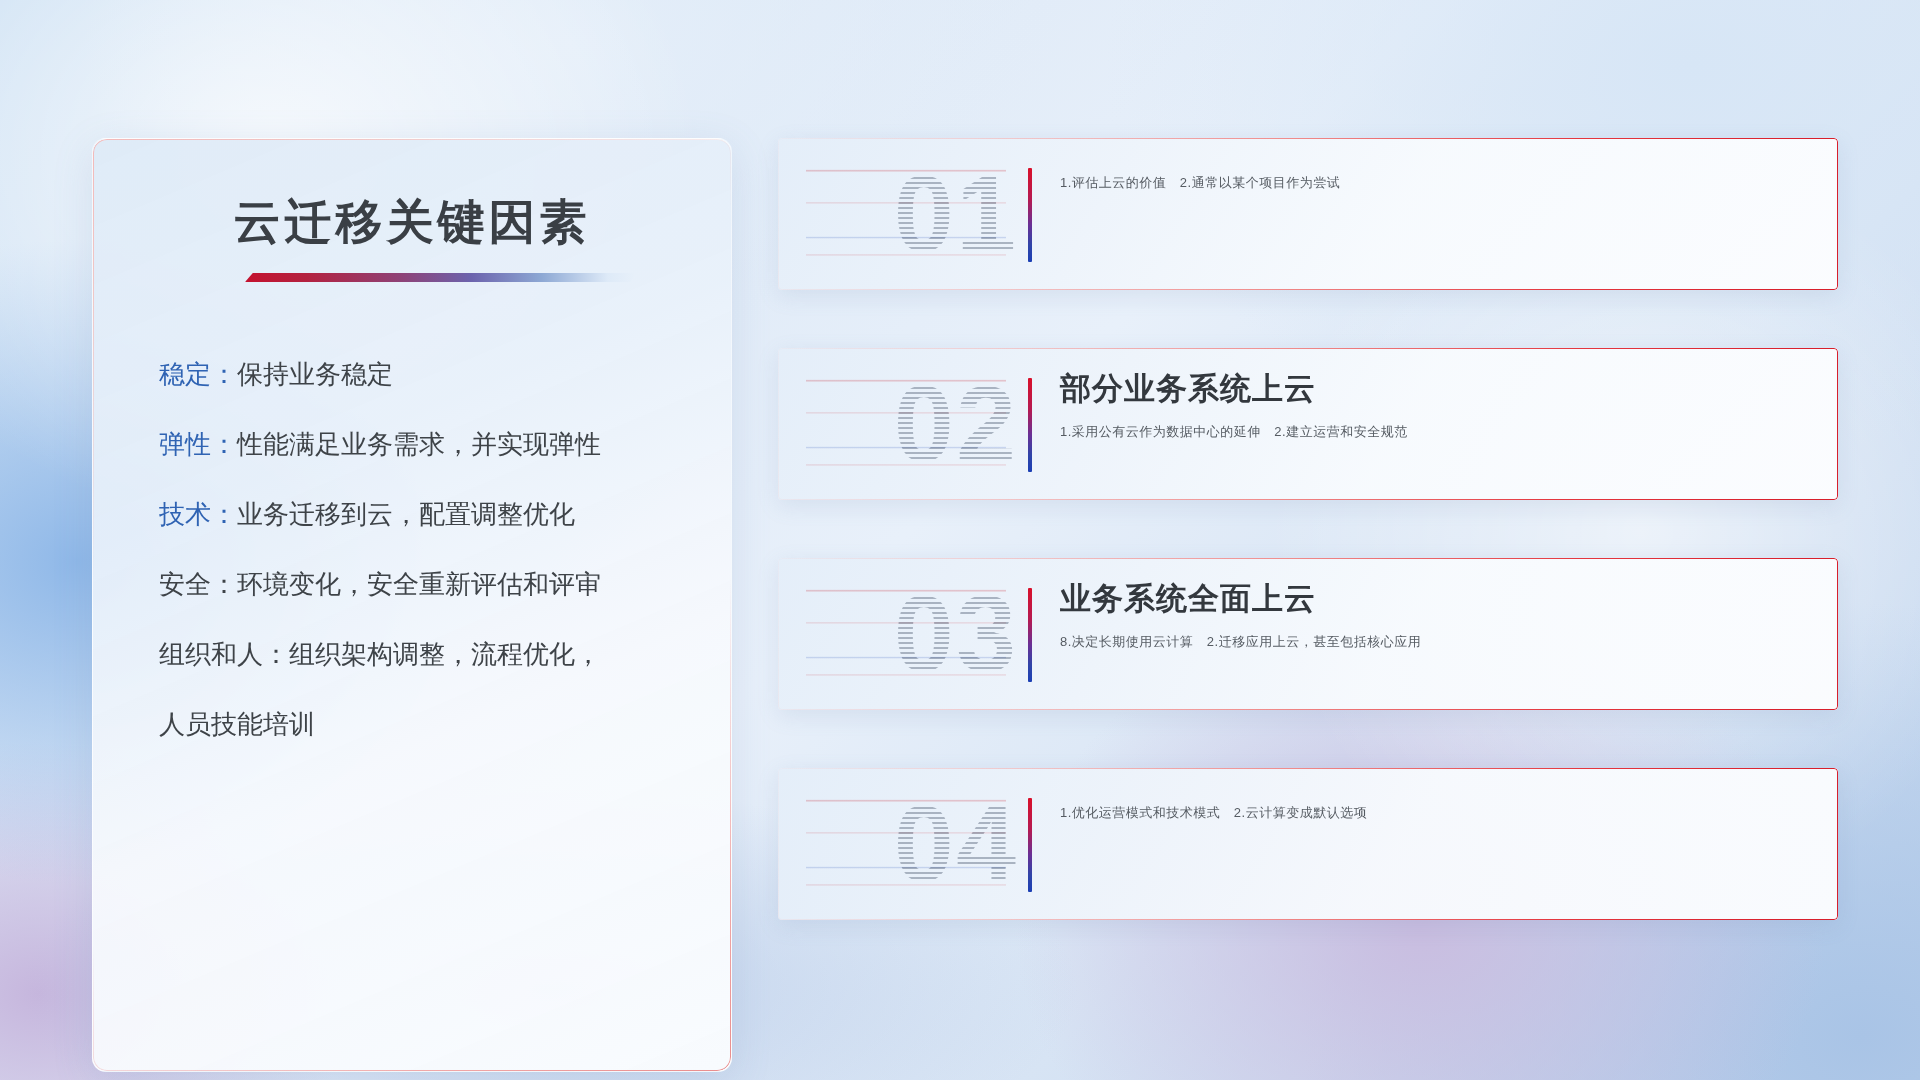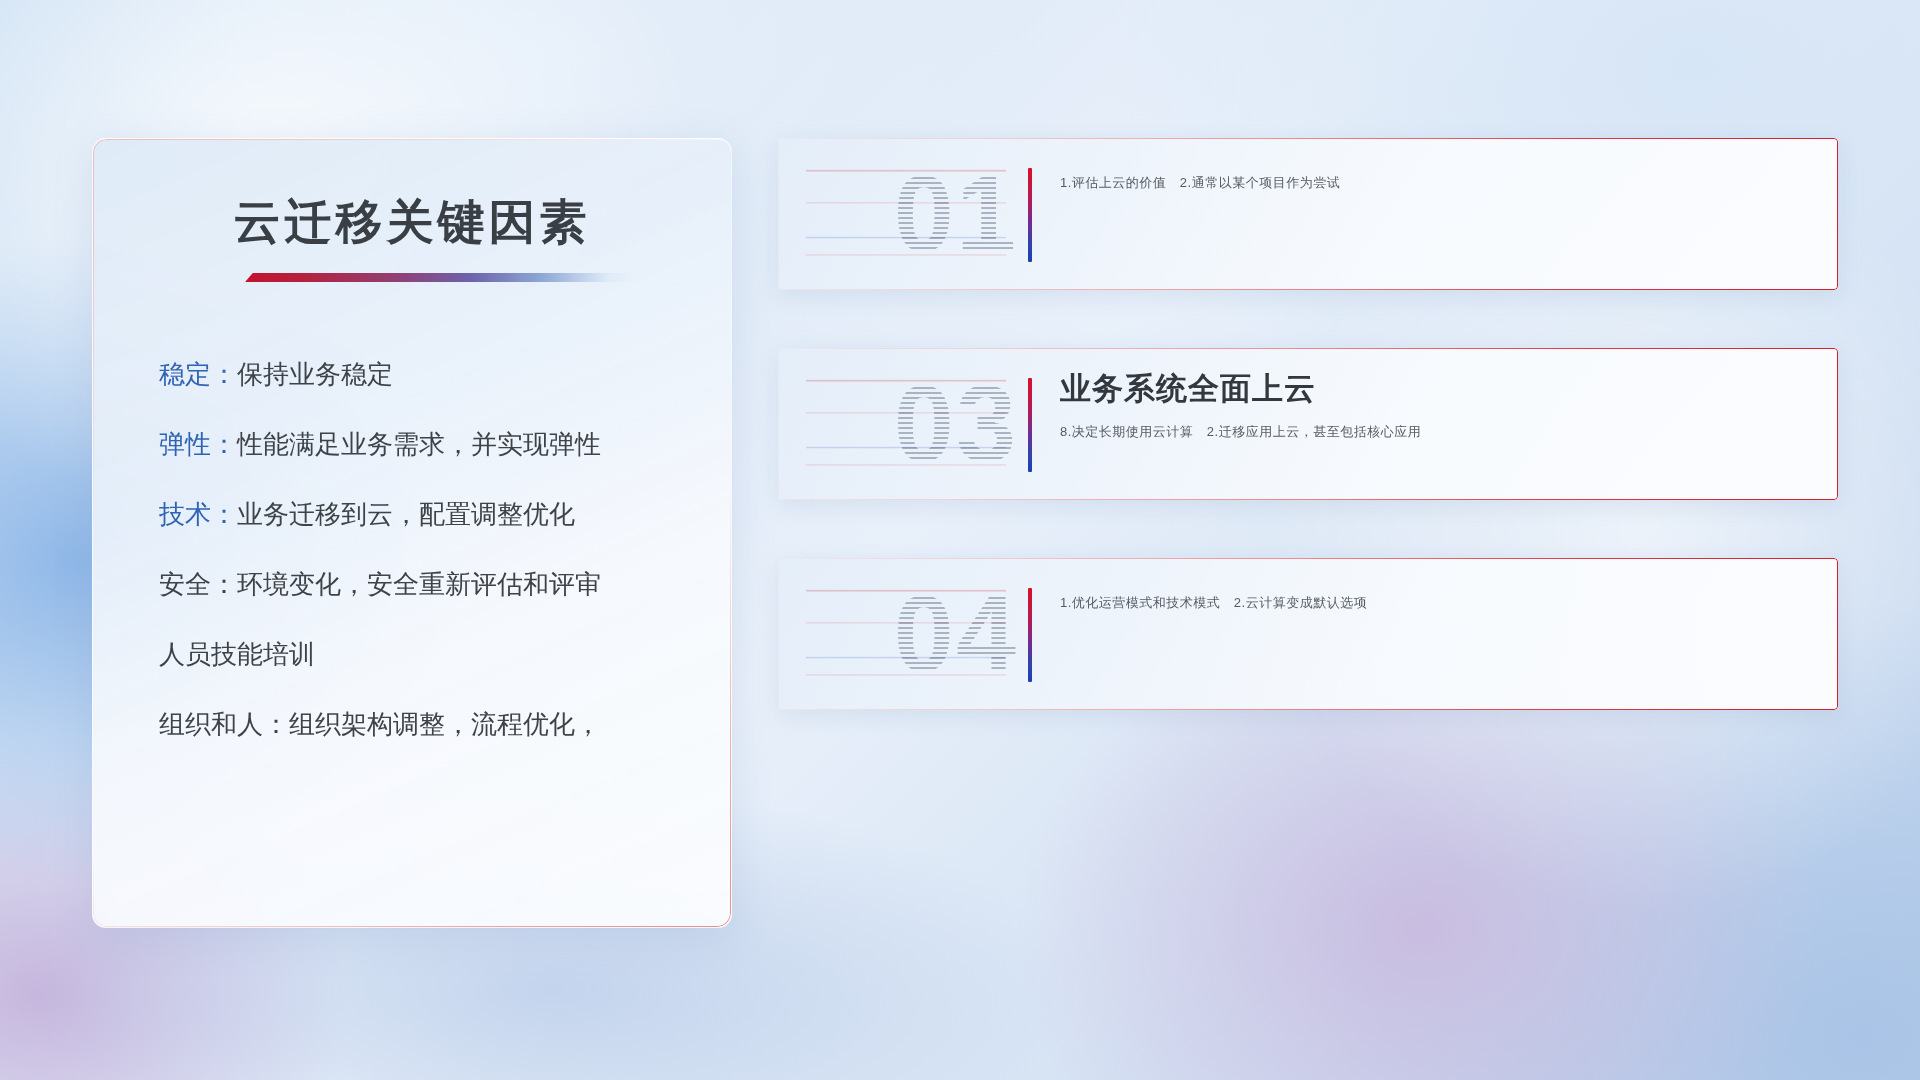--- a/index.html
+++ b/index.html
@@ -34,21 +34,21 @@
   .bg-soft-b {
     position:absolute; left:0; bottom:-120px; width:1100px; height:420px;
     background:radial-gradient(ellipse at center, rgba(167,190,226,.55) 0%, rgba(167,190,226,0) 68%);
   }
 
   
   #stage { position:absolute; inset:0; }
 
   
   #left-panel {
-    position:absolute; left:92px; top:138px; width:640px; height:790px;
+    position:absolute; left:92px; top:138px; width:640px; height:934px;
     border-radius:14px;
     background:linear-gradient(157deg, rgba(222,234,247,.95) 0%, rgba(233,241,250,.92) 34%, rgba(246,249,253,.94) 62%, rgba(250,252,254,.96) 100%);
     box-shadow:0 10px 40px rgba(98,130,178,.16), inset 0 1px 0 rgba(255,255,255,.7);
     border:1px solid rgba(255,255,255,.55);
     overflow:hidden;
   }
   #left-panel::before {
     content:""; position:absolute; inset:0; border-radius:14px; pointer-events:none;
     border:1.5px solid transparent;
     background:linear-gradient(150deg,#f3b9b9 0%, #efc7c7 12%, rgba(240,210,210,0) 34%, rgba(240,200,200,0) 62%, #f0a9a9 86%, #e98d8d 100%) border-box;
@@ -160,37 +160,47 @@
 <div id="stage">
 
   <section id="left-panel">
     <div class="panel-title">云迁移关键因素</div>
     <div class="title-rule"></div>
     <div id="factor-list">
         <div class="factor-row"><span class="factor-key">稳定：</span><span class="factor-val">保持业务稳定</span></div>
         <div class="factor-row"><span class="factor-key">弹性：</span><span class="factor-val">性能满足业务需求，并实现弹性</span></div>
         <div class="factor-row"><span class="factor-key">技术：</span><span class="factor-val">业务迁移到云，配置调整优化</span></div>
         <div class="factor-row"><span class="factor-key plain">安全：</span><span class="factor-val">环境变化，安全重新评估和评审</span></div>
+        <div class="factor-row"><span class="factor-key plain">组织和人：</span><span class="factor-val">组织架构调整，流程优化，</span></div>
         <div class="factor-row"><span class="factor-key plain"></span><span class="factor-val">人员技能培训</span></div>
-        <div class="factor-row"><span class="factor-key plain">组织和人：</span><span class="factor-val">组织架构调整，流程优化，</span></div>
       </div>
   </section>
 
   <section id="cards">
       <article class="card">
         <div class="card-border"></div>
         <div class="card-num">01</div>
         <div class="num-tint"></div>
         <div class="card-bar"></div>
         <div class="card-body">
           <div class="card-sub">1.评估上云的价值　2.通常以某个项目作为尝试</div>
         </div>
       </article>
       <article class="card">
         <div class="card-border"></div>
+        <div class="card-num">02</div>
+        <div class="num-tint"></div>
+        <div class="card-bar"></div>
+        <div class="card-body">
+          <div class="card-title">部分业务系统上云</div>
+          <div class="card-sub">1.采用公有云作为数据中心的延伸　2.建立运营和安全规范</div>
+        </div>
+      </article>
+      <article class="card">
+        <div class="card-border"></div>
         <div class="card-num">03</div>
         <div class="num-tint"></div>
         <div class="card-bar"></div>
         <div class="card-body">
           <div class="card-title">业务系统全面上云</div>
           <div class="card-sub">8.决定长期使用云计算　2.迁移应用上云，甚至包括核心应用</div>
         </div>
       </article>
       <article class="card">
         <div class="card-border"></div>

